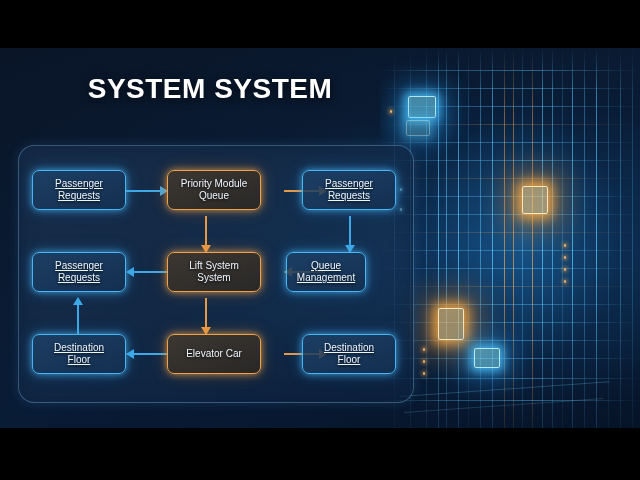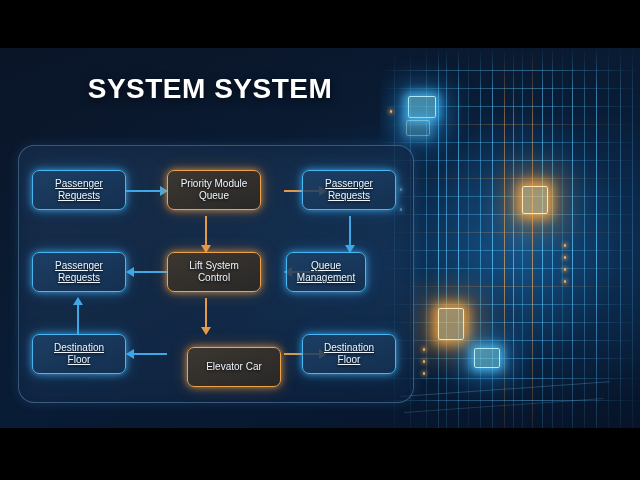--- a/index.html
+++ b/index.html
@@ -247,39 +247,39 @@
       <div class="node blue" style="left:13px;top:106px;width:94px;height:40px;">
         <span>
           <span>Passenger</span><br>
           <span>Requests</span>
         </span>
       </div>
 
       <div class="node orange" style="left:148px;top:106px;width:94px;height:40px;">
         <span>
           <span>Lift System</span><br>
-          <span>Control</span>
+          <span>System</span>
         </span>
       </div>
 
       <div class="node blue" style="left:267px;top:106px;width:80px;height:40px;">
         <span>
           <span>Queue</span><br>
           <span>Management</span>
         </span>
       </div>
 
       <div class="node blue" style="left:13px;top:188px;width:94px;height:40px;">
         <span>
           <span>Destination</span><br>
           <span>Floor</span>
         </span>
       </div>
 
-      <div class="node orange" style="left:148px;top:201px;width:94px;height:40px;margin-left:20px;">
+      <div class="node orange" style="left:148px;top:188px;width:94px;height:40px;">
         <span>Elevator Car</span>
       </div>
 
       <div class="node blue" style="left:283px;top:188px;width:94px;height:40px;">
         <span>
           <span>Destination</span><br>
           <span>Floor</span>
         </span>
       </div>
 

